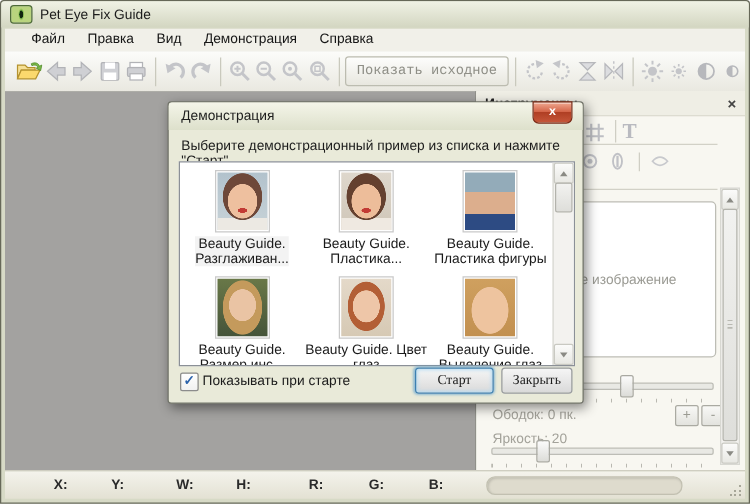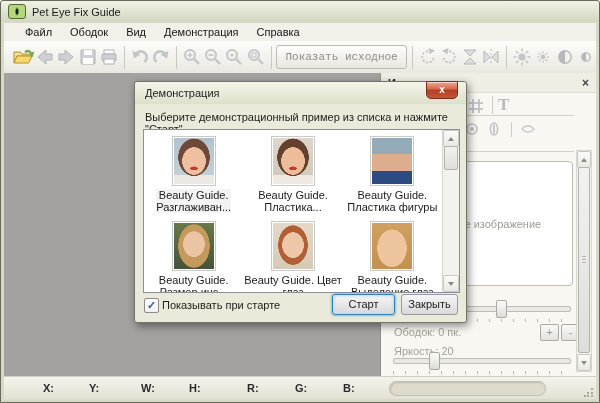--- a/index.html
+++ b/index.html
@@ -8,21 +8,21 @@
   #window{position:absolute;inset:0;background:#d7dac6;border:1px solid #666858;
     border-radius:3px 3px 0 0;box-sizing:border-box;}
   #titlebar{position:absolute;left:0;top:0;right:0;height:21px;
     background:linear-gradient(#f0f2e5,#d3d6c1);display:flex;align-items:center;
     padding-left:7px;gap:6px;border-radius:3px 3px 0 0;}
   #app-icon{width:16px;height:13px;border-radius:3px;border:1px solid #4d6b37;
     background:radial-gradient(ellipse 2.5px 5px at 50% 50%,#10240f 55%,#3f7a2c 58%,#8fbf55 75%,#b9d47e);}
   #window-title{font-weight:normal;color:#1b1b1b;}
   
   #menubar{position:absolute;left:3px;right:3px;top:22px;height:18px;background:#f1f0e9;
-    border-bottom:1px solid #dcdbd0;display:flex;align-items:center;padding-left:12px;}
+    border-bottom:1px solid #dcdbd0;display:flex;align-items:flex-start;padding-left:12px;}
   .menu-item{padding:2px 9px 3px 9px;color:#161616;}
   
   #toolbar{position:absolute;left:3px;right:3px;top:40px;height:32px;
     background:linear-gradient(#fcfcfa,#e9e8e0);border-bottom:1px solid #c8c8bb;
     display:flex;align-items:center;gap:1px;padding-left:9px;}
   .tbtn{width:25px;height:25px;display:flex;align-items:center;justify-content:center;border-radius:3px;}
   .sep{width:1px;height:23px;background:#c9c9bd;margin:0 4px;}
   #show-original-button{height:22px;padding:0 8px;border:1px solid #bcbcb0;border-radius:3px;
     background:linear-gradient(#fdfdfc,#e8e7df);color:#8e8e86;display:flex;align-items:center;white-space:nowrap;font-family:Liberation Mono, monospace;}
   
@@ -119,39 +119,39 @@
       linear-gradient(#e4d9c9,#d6c9b4);}
   .t6{background:
       radial-gradient(ellipse 15px 19px at 50% 55%,#eec49f 97%,transparent),
       linear-gradient(#cfa05f,#c29050);}
   
   #show-at-start{position:absolute;left:9px;top:216px;width:13px;height:13px;background:linear-gradient(#fff,#f1f1f1);
     border:1px solid #8c8c8c;border-radius:2px;color:#2b62ab;font-weight:bold;font-size:11px;
     line-height:12px;text-align:center;}
   #show-at-start-label{position:absolute;left:27px;top:217px;color:#1c1c1c;}
   .dbtn{position:absolute;top:212px;height:21px;border-radius:3px;text-align:center;line-height:19px;
-    background:linear-gradient(#f5f5f5,#e9e9e9 45%,#d9d9d9);color:#1c1c1c;box-sizing:border-box;}
+    background:linear-gradient(#f5f5f5,#e9e9e9 45%,#d9d9d9);color:#1c1c1c;box-sizing:border-box;font-family:Liberation Serif, serif;}
   #start-button{left:197px;width:63px;border:1px solid #3c7fb1;
     box-shadow:0 0 2px 1px rgba(86,157,207,.6),inset 0 0 3px 1px #b5dcf2;}
   #close-button{left:266px;width:57px;border:1px solid #989b9f;}
   svg{display:block;}
 </style>
 </head>
 <body>
 
 <div id="window">
 
   <div id="titlebar">
     <div id="app-icon"></div>
     <span id="window-title">Pet Eye Fix Guide</span>
   </div>
 
   <div id="menubar">
     <span class="menu-item">Файл</span>
-    <span class="menu-item">Ободок</span>
+    <span class="menu-item">Правка</span>
     <span class="menu-item">Вид</span>
     <span class="menu-item">Демонстрация</span>
     <span class="menu-item">Справка</span>
   </div>
 
   <div id="toolbar">
     <div class="tbtn">
       <svg width="21" height="19" viewBox="0 0 21 19">
         <path d="M1 4h6l2 2h6v2H4L1 15z" fill="#f6e096" stroke="#b4922e"></path>
         <path d="M4 8h15l-3.5 7H1z" fill="#fbd96d" stroke="#b4922e"></path>

